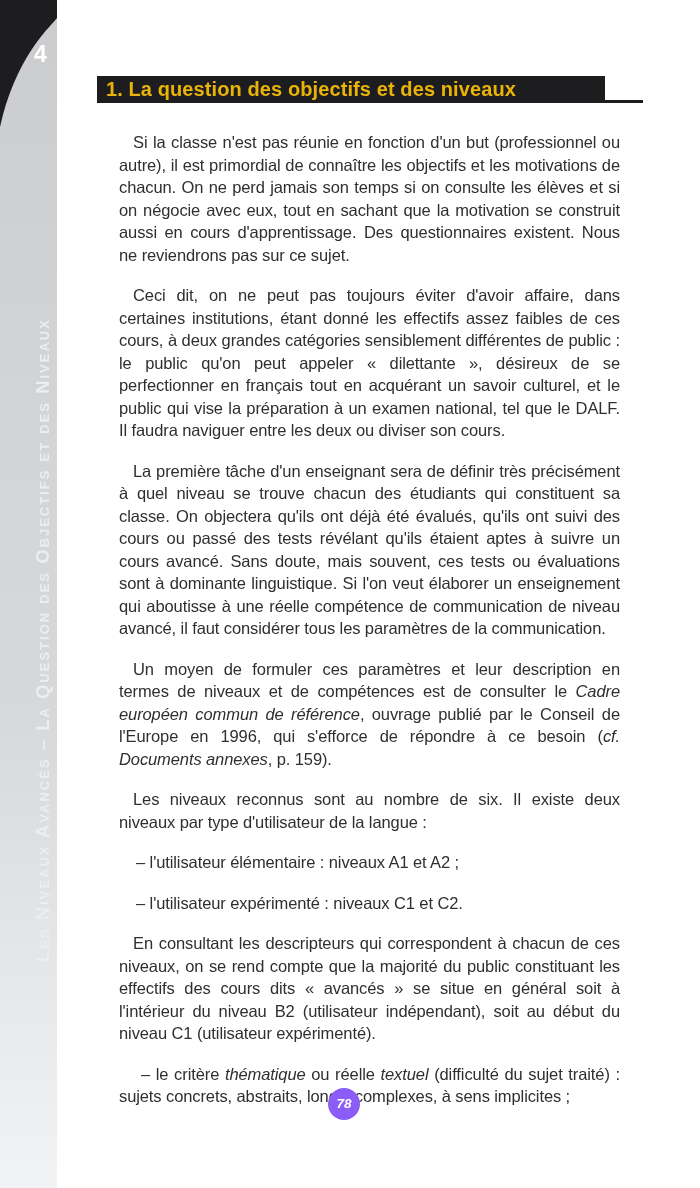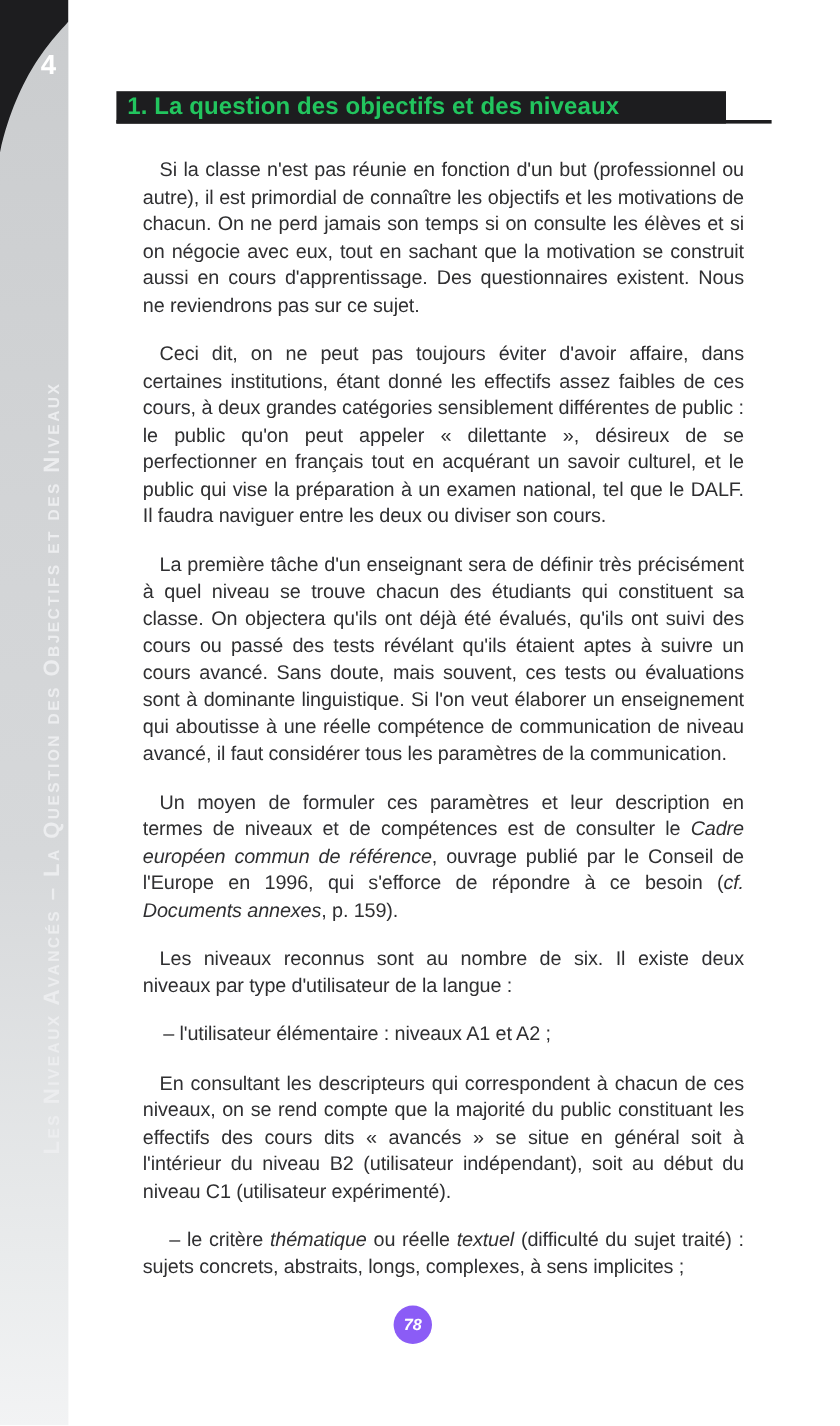--- a/index.html
+++ b/index.html
@@ -53,21 +53,21 @@
     position: absolute;
     left: 97px; top: 100px;
     width: 546px; height: 3px;
     background: #1d1d1f;
   }
   .header-bar {
     position: absolute;
     left: 97px; top: 76px;
     width: 508px; height: 27px;
     background: #1d1d1f;
-    color: #22c55e;
+    color: #eab308;
     font-weight: bold;
     font-size: 20px;
     line-height: 27px;
     padding-left: 9px;
     box-sizing: border-box;
     letter-spacing: 0.1px;
     white-space: nowrap;
   }
 
   
@@ -120,20 +120,21 @@
     <span>1. La question des objectifs et des niveaux</span>
   </div>
 
   <main class="content" id="paragraphs">
       <p class="indent"><span>Si la classe n'est pas réunie en fonction d'un but (professionnel ou autre), il est primordial de connaître les objectifs et les motivations de chacun. On ne perd jamais son temps si on consulte les élèves et si on négocie avec eux, tout en sachant que la motivation se construit aussi en cours d'apprentissage. Des questionnaires existent. Nous ne reviendrons pas sur ce sujet.</span></p>
       <p class="indent"><span>Ceci dit, on ne peut pas toujours éviter d'avoir affaire, dans certaines institutions, étant donné les effectifs assez faibles de ces cours, à deux grandes catégories sensiblement différentes de public : le public qu'on peut appeler « dilettante », désireux de se perfectionner en français tout en acquérant un savoir culturel, et le public qui vise la préparation à un examen national, tel que le DALF. Il faudra naviguer entre les deux ou diviser son cours.</span></p>
       <p class="indent"><span>La première tâche d'un enseignant sera de définir très précisément à quel niveau se trouve chacun des étudiants qui constituent sa classe. On objectera qu'ils ont déjà été évalués, qu'ils ont suivi des cours ou passé des tests révélant qu'ils étaient aptes à suivre un cours avancé. Sans doute, mais souvent, ces tests ou évaluations sont à dominante linguistique. Si l'on veut élaborer un enseignement qui aboutisse à une réelle compétence de communication de niveau avancé, il faut considérer tous les paramètres de la communication.</span></p>
       <p class="indent"><span>Un moyen de formuler ces paramètres et leur description en termes de niveaux et de compétences est de consulter le </span><em>Cadre européen commun de référence</em><span>, ouvrage publié par le Conseil de l'Europe en 1996, qui s'efforce de répondre à ce besoin (</span><em>cf. Documents annexes</em><span>, p. 159).</span></p>
       <p class="indent"><span>Les niveaux reconnus sont au nombre de six. Il existe deux niveaux par type d'utilisateur de la langue :</span></p>
       <p class="list"><span>– l'utilisateur élémentaire : niveaux A1 et A2 ;</span></p>
+      <p class="list"><span>– l'utilisateur expérimenté : niveaux C1 et C2.</span></p>
       <p class="indent"><span>En consultant les descripteurs qui correspondent à chacun de ces niveaux, on se rend compte que la majorité du public constituant les effectifs des cours dits « avancés » se situe en général soit à l'intérieur du niveau B2 (utilisateur indépendant), soit au début du niveau C1 (utilisateur expérimenté).</span></p>
       <p class="crit"><span>– le critère </span><em>thématique</em><span> ou réelle </span><em>textuel</em><span> (difficulté du sujet traité) : sujets concrets, abstraits, longs, complexes, à sens implicites ;</span></p>
     </main>
 
   <div class="page-badge">
     <span>78</span>
   </div>
 
 </div>
 

